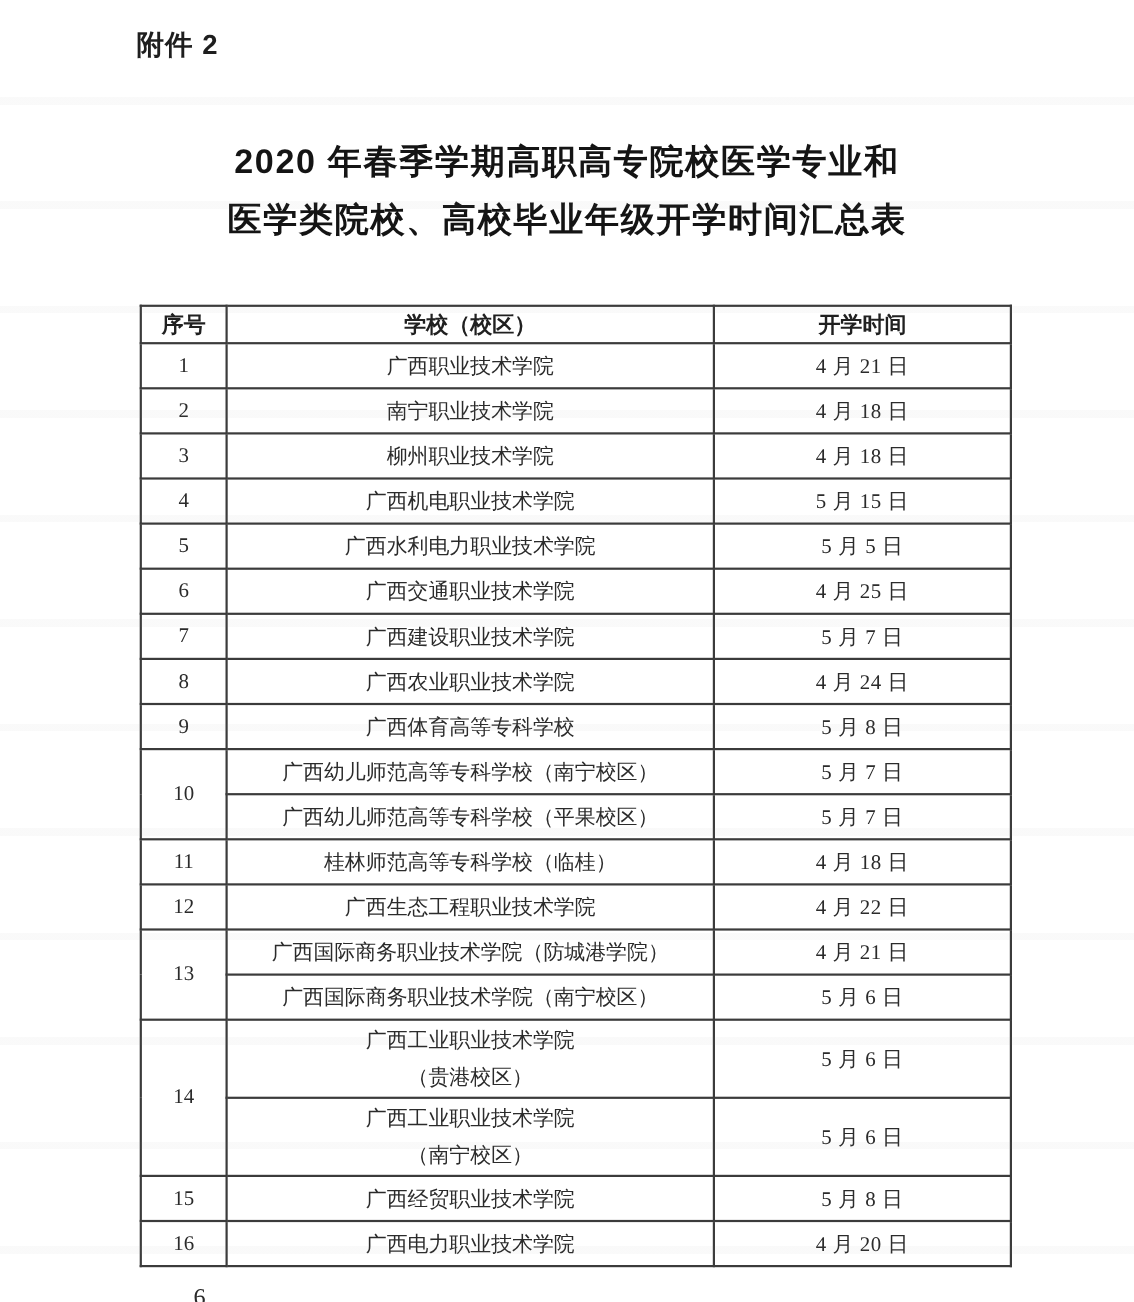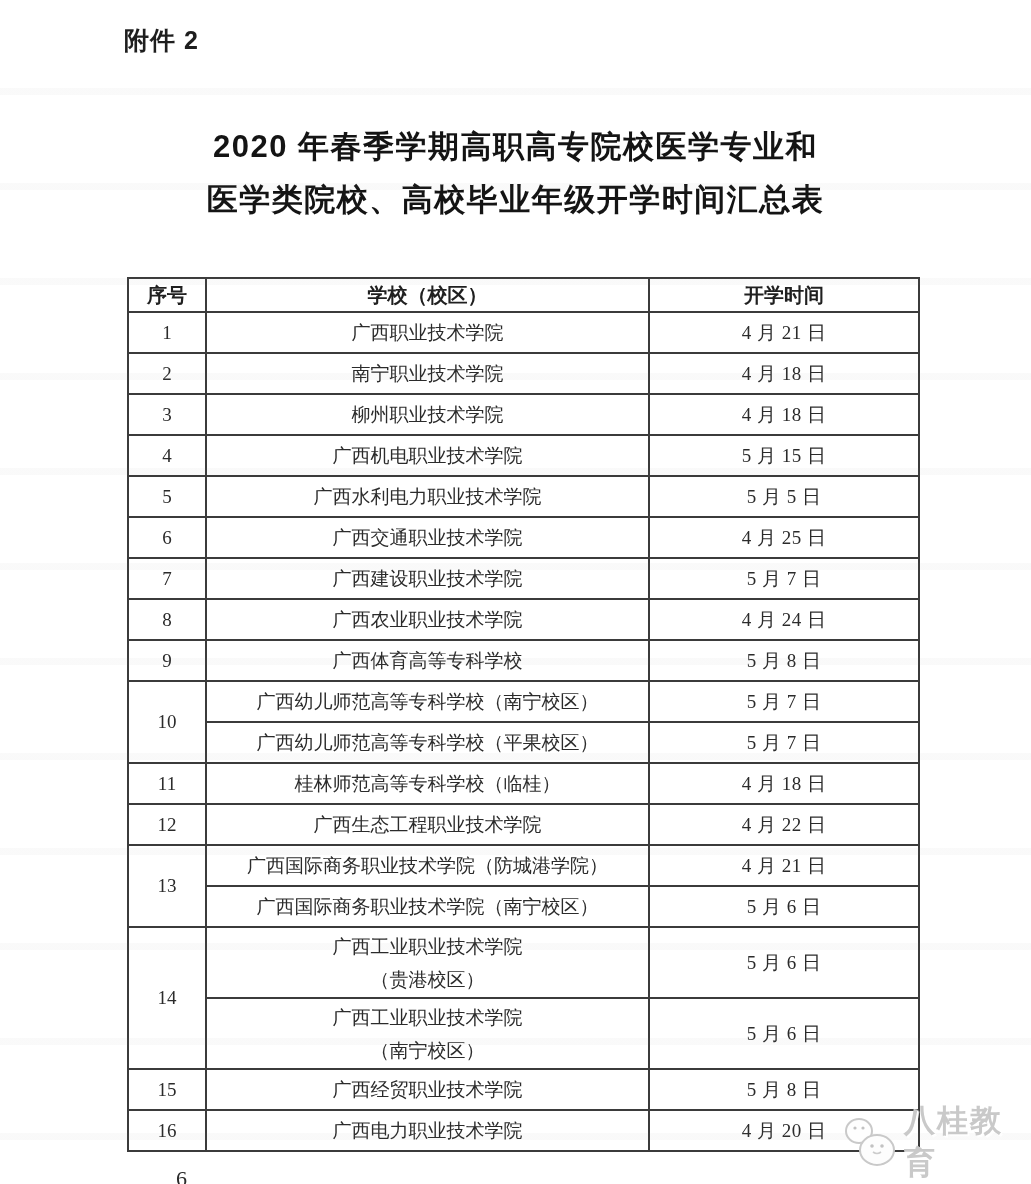--- a/index.html
+++ b/index.html
@@ -222,26 +222,14 @@
         <td>广西电力职业技术学院</td>
         <td class="date-cell">4 月 20 日</td>
       </tr>
     </tbody>
   </table>
 
   <div class="page-number">
     <span>6</span>
   </div>
 
-  <div class="watermark">
-    <svg class="mascot" width="62" height="56" viewBox="0 0 62 56">
-      <ellipse cx="19" cy="17" rx="13" ry="12" fill="#fefefe" stroke="#c9c9c9" stroke-width="2"></ellipse>
-      <circle cx="15" cy="14" r="1.6" fill="#c2c2c2"></circle>
-      <circle cx="23" cy="14" r="1.6" fill="#c2c2c2"></circle>
-      <ellipse cx="37" cy="36" rx="17" ry="15" fill="#fdfdfd" stroke="#c9c9c9" stroke-width="2"></ellipse>
-      <circle cx="32" cy="32" r="1.8" fill="#c2c2c2"></circle>
-      <circle cx="42" cy="32" r="1.8" fill="#c2c2c2"></circle>
-      <path d="M33 38 q4 3 8 0" stroke="#cccccc" fill="none" stroke-width="1.6"></path>
-    </svg>
-    <span class="watermark-text">八桂教育</span>
-  </div>
 
 </div>
 
 </body></html>

